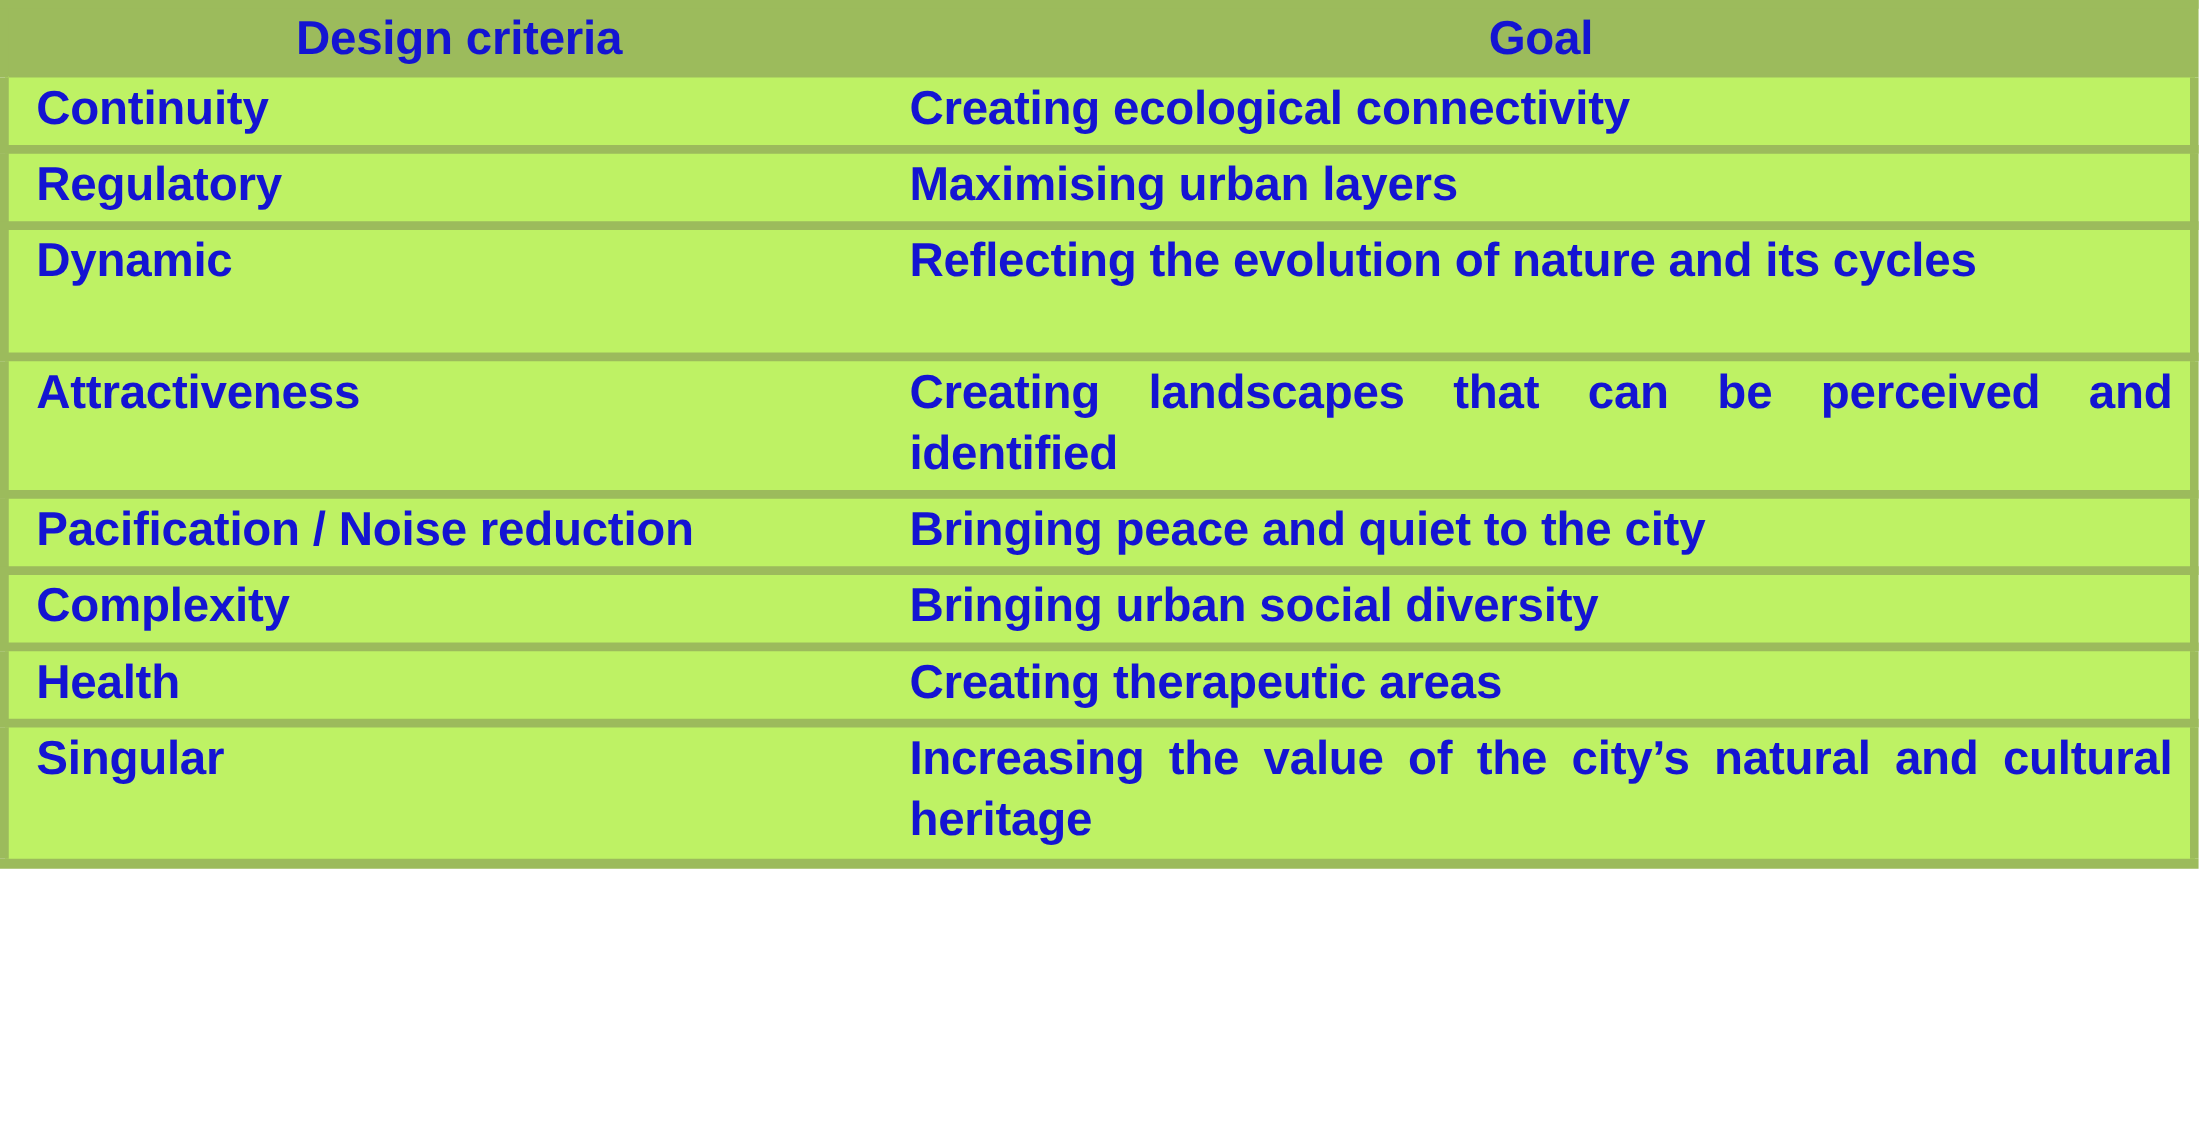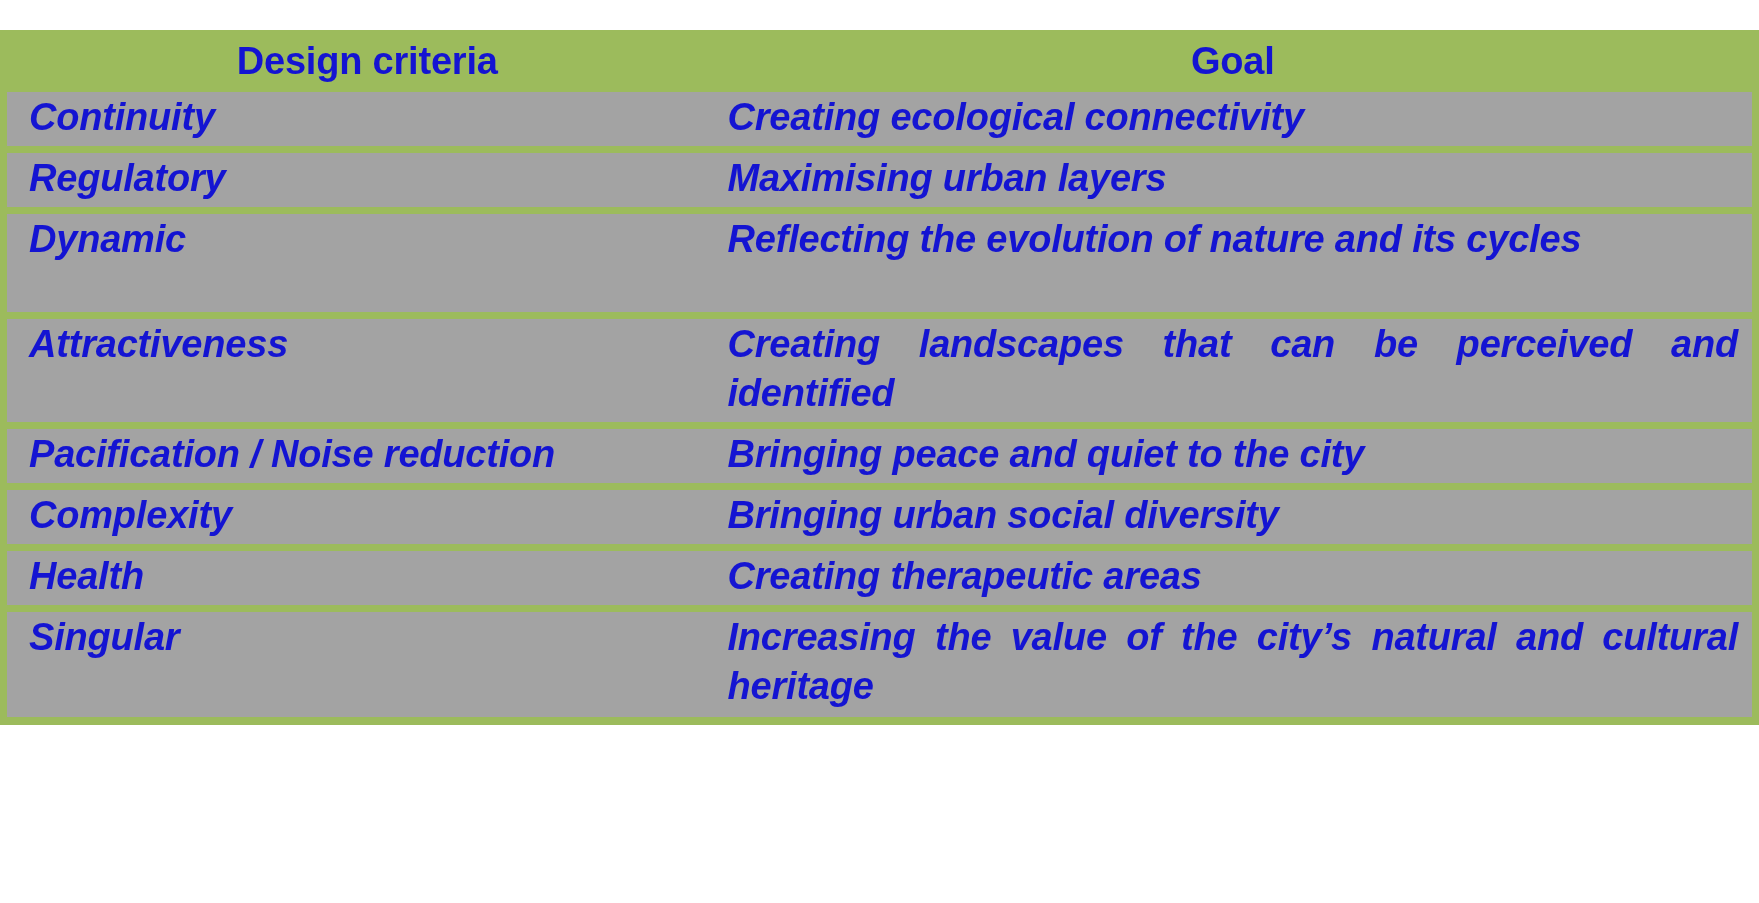--- a/index.html
+++ b/index.html
@@ -13,21 +13,20 @@
     height: 903px;
     font-family: "Liberation Sans", sans-serif;
     overflow: hidden;
   }
 
   #table-root {
     position: relative;
     width: 1759px;
     height: 823px;
     box-sizing: border-box;
-    margin-top: 30px;
   }
 
   .criteria-table {
     position: absolute;
     left: 0;
     top: 0;
     width: 1752px;
     border-collapse: collapse;
     table-layout: fixed;
     background: #ffffff;
@@ -63,22 +62,21 @@
   }
 
   .criteria-table thead th {
     background: #9CBB5C;
     border-top-width: 7px;
     border-bottom-width: 3px;
     height: 52px;
   }
 
   .criteria-table tbody td {
-    background: #a3a3a3;
-    font-style: italic;
+    background: #bef264;
   }
 
   .cell-inner {
     display: block;
     padding: 1px 10px 4px 22px;
     min-height: 44px;
   }
   .cell-goal .cell-inner {
     padding-left: 12px;
     padding-right: 14px;

